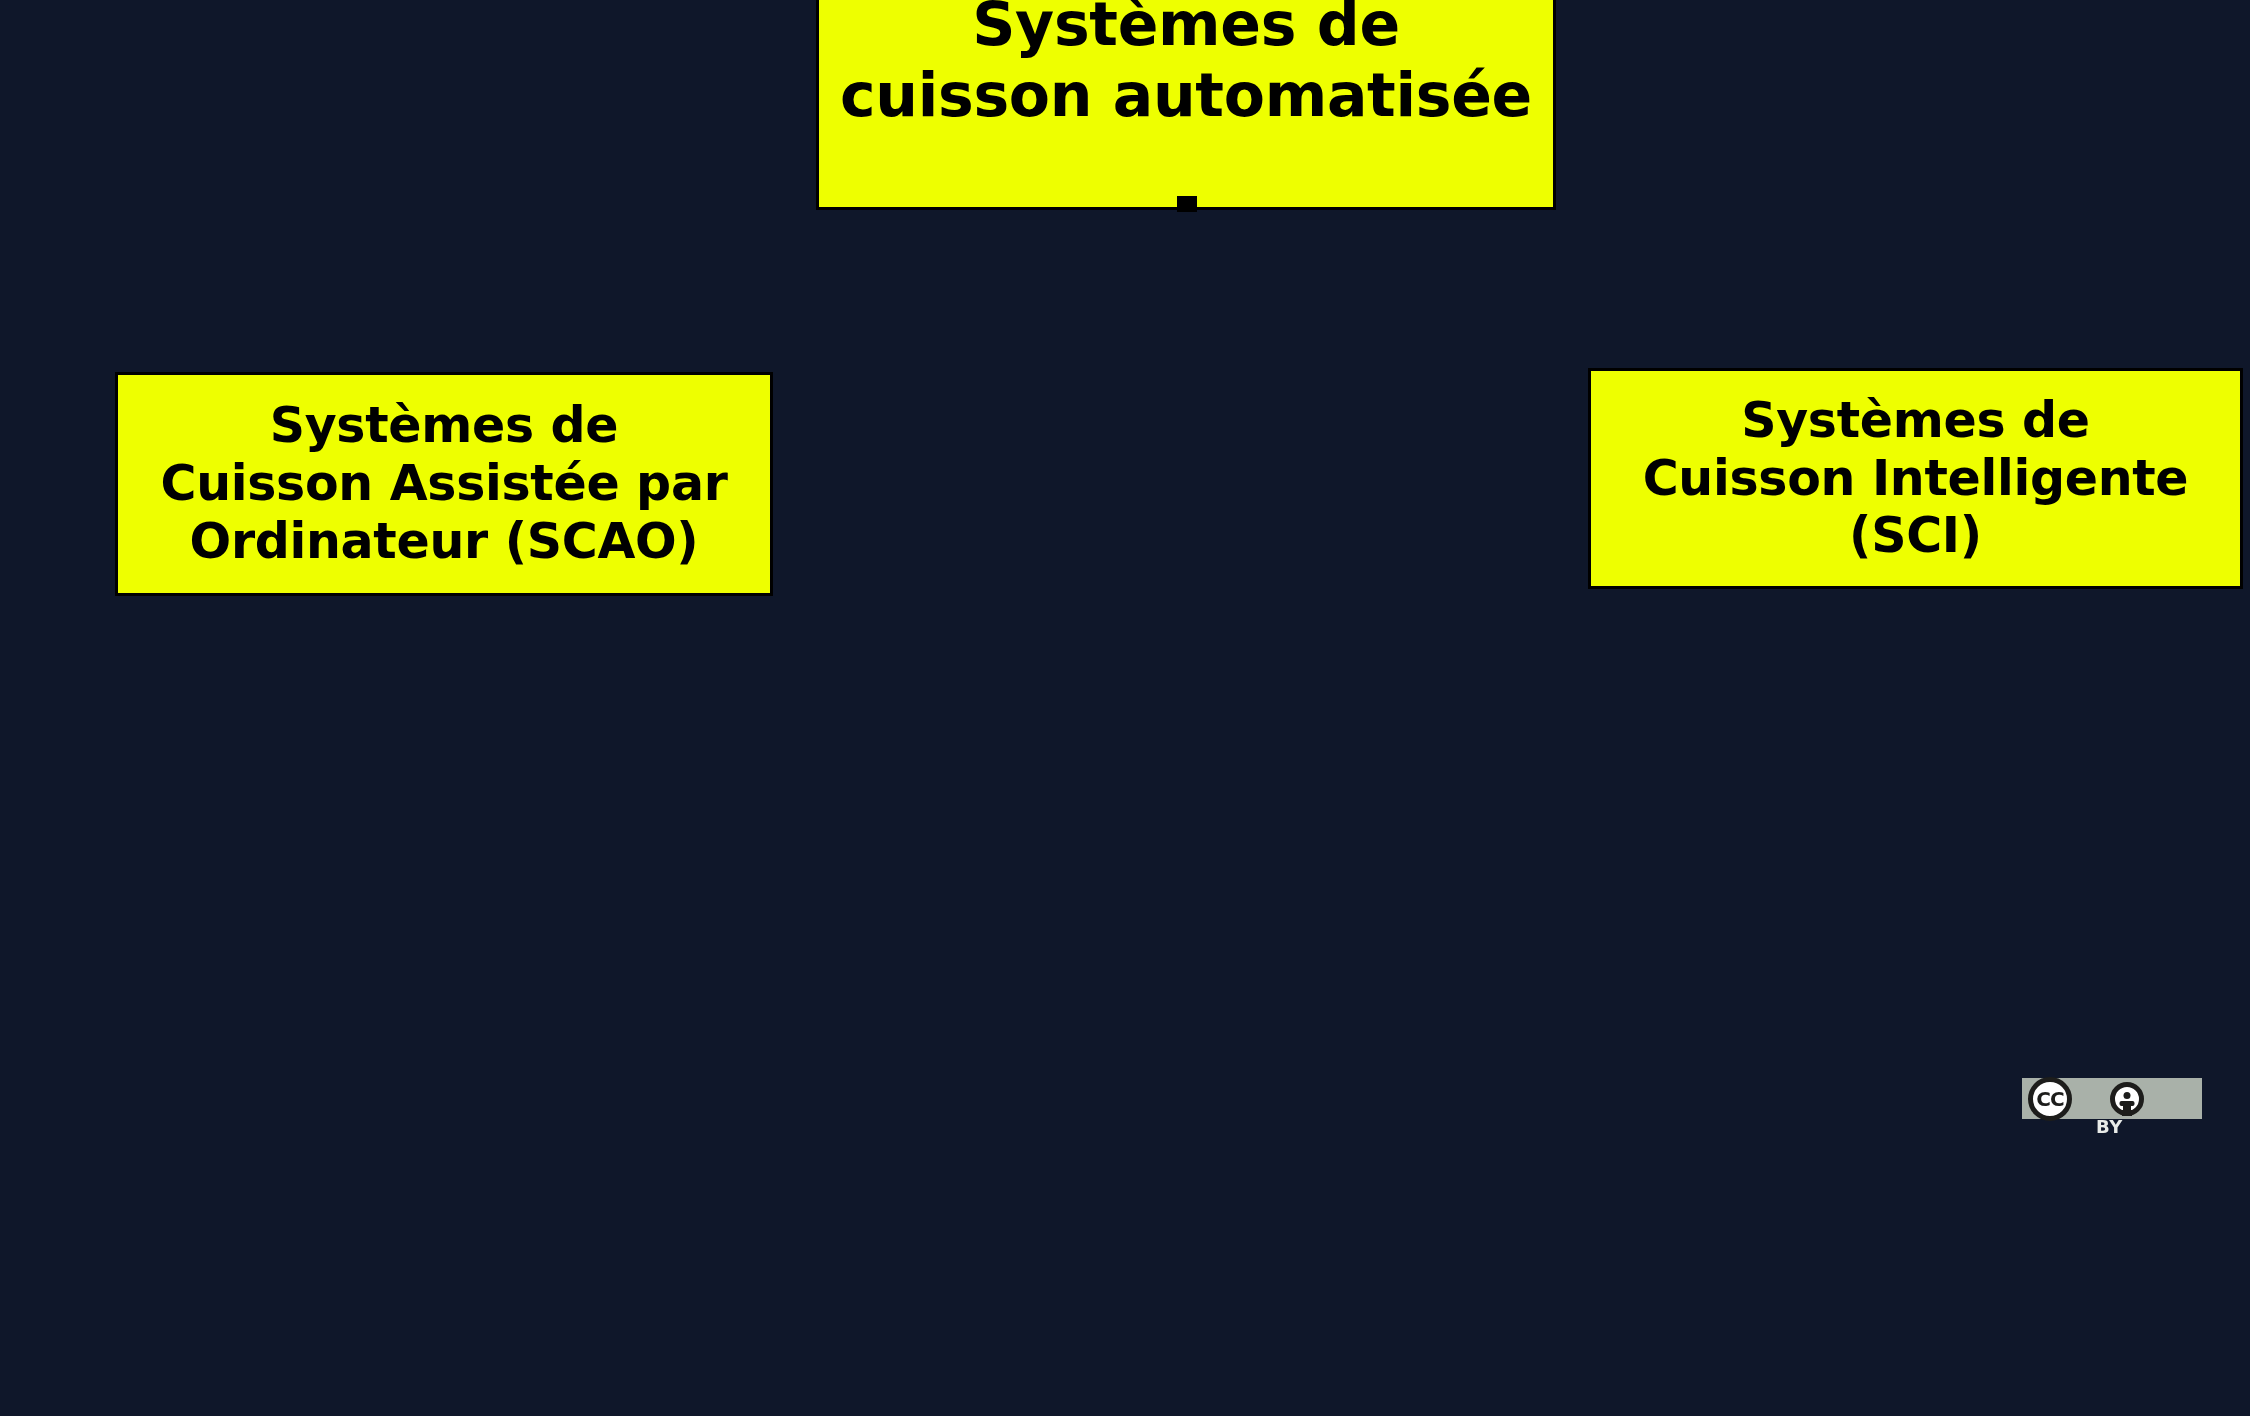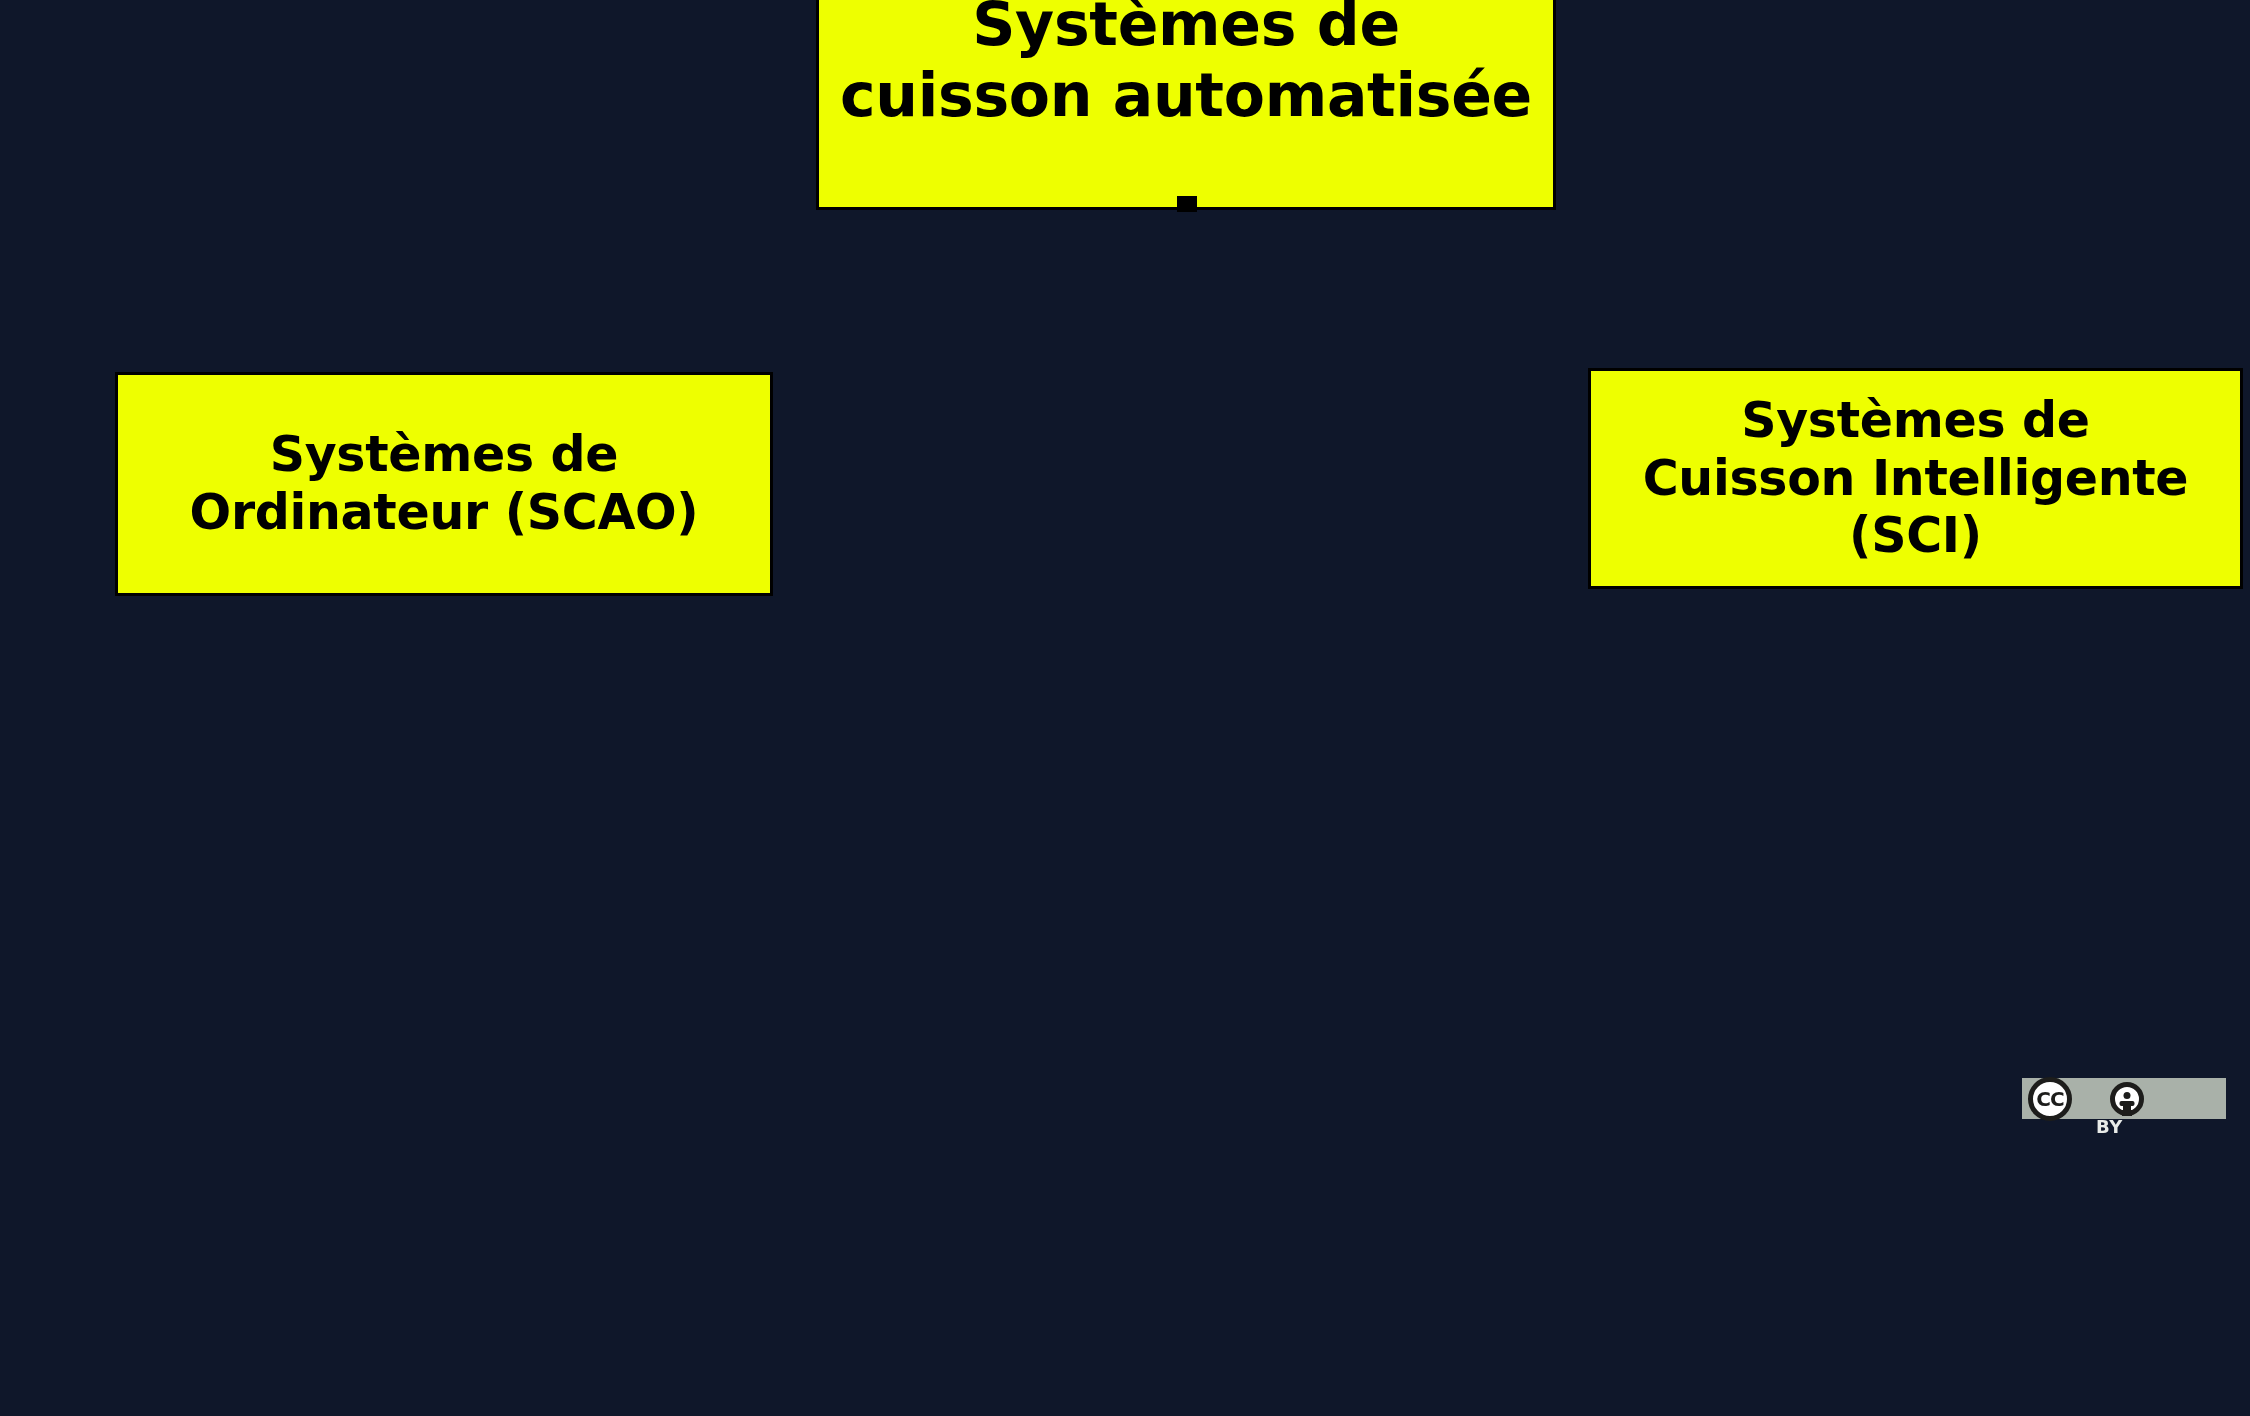--- a/index.html
+++ b/index.html
@@ -70,21 +70,21 @@
     width: 20px;
     height: 16px;
     background: #000000;
   }
 
   
   #license-badge {
     position: absolute;
     left: 2022px;
     top: 1078px;
-    width: 204px;
+    width: 180px;
     height: 41px;
     background: #a9b1a9;
     display: flex;
     align-items: center;
     box-sizing: border-box;
   }
   #license-badge .cc-mark,
   #license-badge .by-mark {
     position: relative;
     border-radius: 50%;
@@ -166,20 +166,21 @@
 
   <div id="node-root" class="node">
     <span class="line">Systèmes de</span>
     <span class="line">cuisson automatisée</span>
   </div>
 
   <div id="connector-stub"></div>
 
   <div id="node-scao" class="node">
     <span class="line">Systèmes de</span>
+    <span class="line">Cuisson Assistée par</span>
     <span class="line">Ordinateur (SCAO)</span>
   </div>
 
   <div id="node-sci" class="node">
     <span class="line">Systèmes de</span>
     <span class="line">Cuisson Intelligente</span>
     <span class="line">(SCI)</span>
   </div>
 
   <div id="license-badge">

